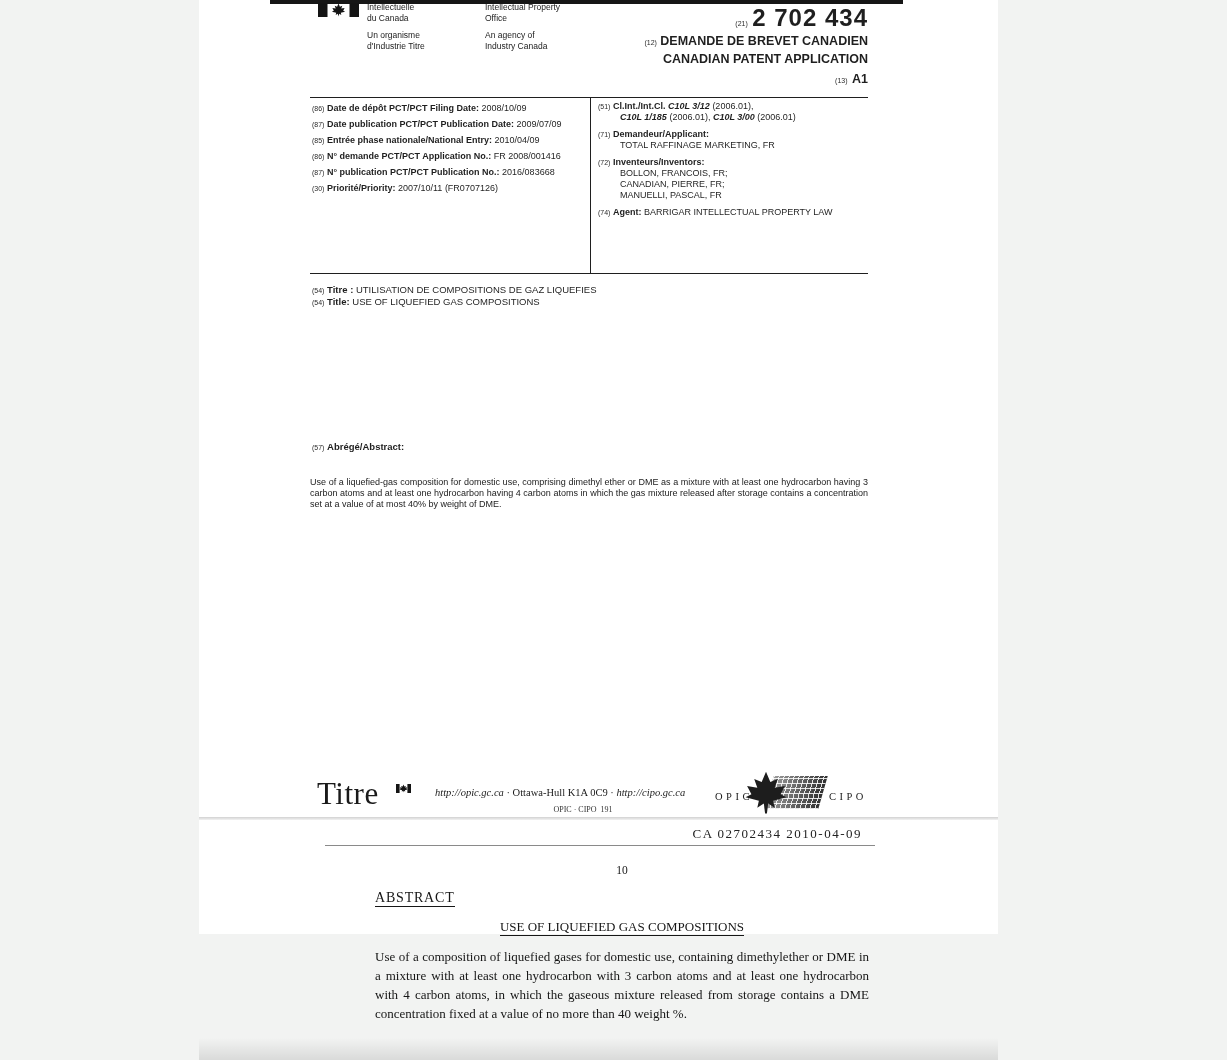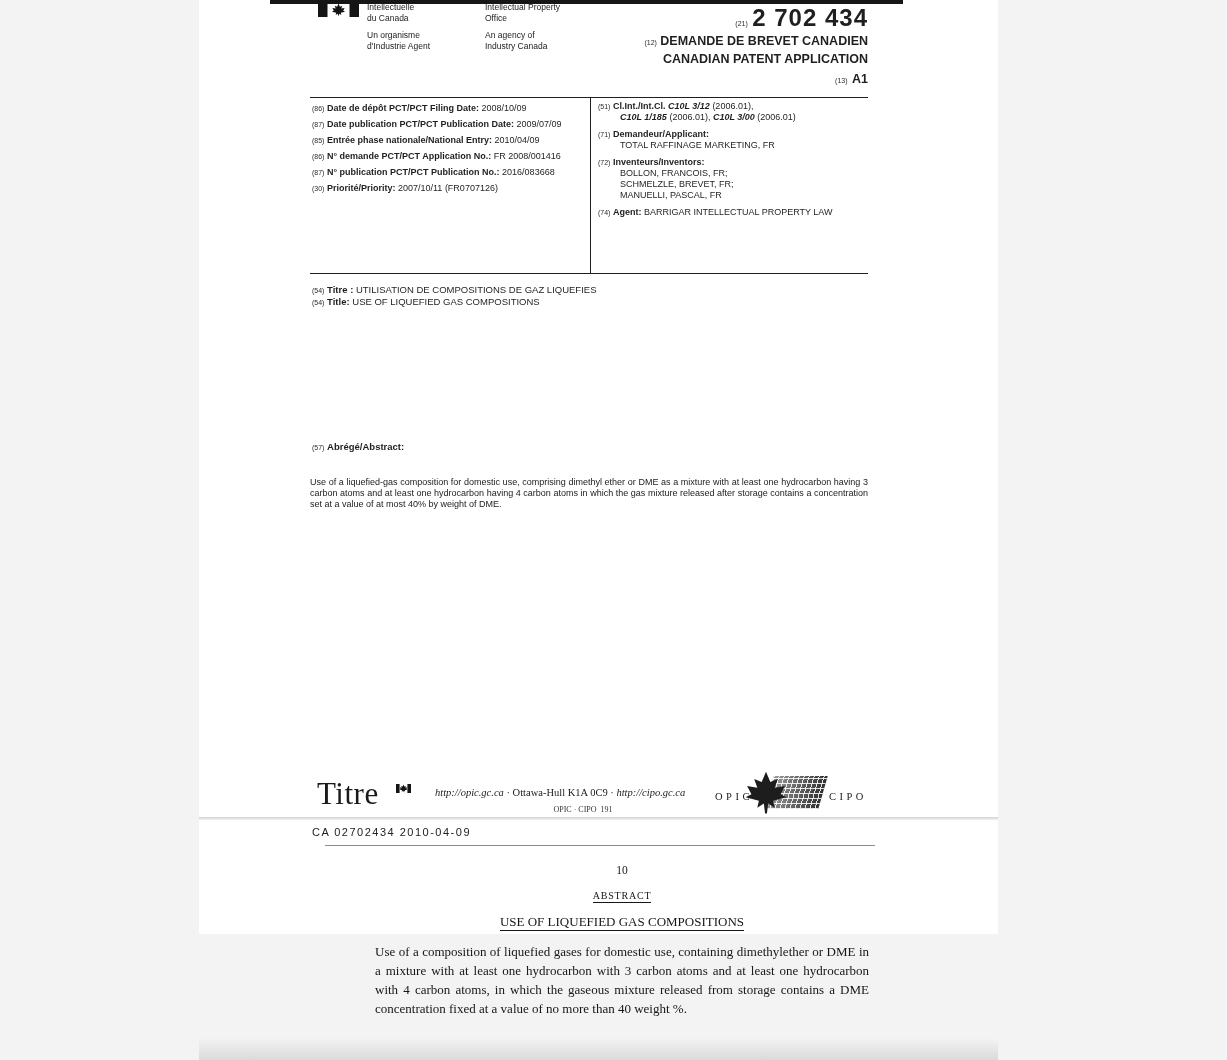--- a/index.html
+++ b/index.html
@@ -43,26 +43,26 @@
   .addr i { font-style:italic; }
   .doccode { font-family:"Liberation Serif", serif; font-size:8px; color:#333; white-space:pre; text-align:center; width:110px; }
   .logotext { font-family:"Liberation Serif", serif; font-size:10.5px; letter-spacing:3.5px; color:#1a1a1a; }
   .cipo-grid { width:54px; height:33px; transform:skewX(-16deg);
     background:
       repeating-linear-gradient(90deg, rgba(255,255,255,0.85) 0 1px, transparent 1px 5px),
       repeating-linear-gradient(0deg, rgba(255,255,255,0.85) 0 1px, transparent 1px 5px),
       linear-gradient(90deg,#9d9d9d,#303030); }
   .band { left:0; top:817px; width:799px; height:3px; background:linear-gradient(180deg,#d2d2d2,#f2f2f2); }
 
-  .stamp { font-family:Liberation Sans, sans-serif; font-size:11px; letter-spacing:1.5px; color:#222; text-align:left; }
+  .stamp { font-family:Liberation Serif, serif; font-size:13px; letter-spacing:1.5px; color:#222; text-align:right; }
 
   
   .p2 { font-family:"Liberation Serif", serif; color:#161616; }
   .p2 .pnum { text-align:center; font-size:11.5px; }
-  .p2 .head { text-align:center; font-size:10px; letter-spacing:0.8px; }
+  .p2 .head { font-size:14px; letter-spacing:0.8px; }
   .p2 .head span, .p2 .ttl span { border-bottom:1px solid #161616; padding-bottom:1px; }
   .p2 .ttl { text-align:center; font-size:13px; }
   .p2 .body { font-size:13px; line-height:19px; text-align:justify; }
   .shadow { left:0; top:1038px; width:799px; height:22px;
     background:linear-gradient(180deg, rgba(0,0,0,0) 0%, rgba(0,0,0,0.10) 100%); }
 </style>
 </head>
 <body>
 
 <div class="page">
@@ -76,21 +76,21 @@
       <g transform="translate(20.5,7)">
         <path d="M0,-6.5 L1.4,-3.2 L3.8,-4.2 L2.8,-1.4 L6.1,-1.9 L4.7,0.7 L6.6,1.7 L2.3,2.8 L2.8,5.1 L0.7,3.7 L0,6.5 L-0.7,3.7 L-2.8,5.1 L-2.3,2.8 L-6.6,1.7 L-4.7,0.7 L-6.1,-1.9 L-2.8,-1.4 L-3.8,-4.2 L-1.4,-3.2 Z" fill="#141414"></path>
       </g>
     </svg>
   </div>
 
   <div class="abs hcol" style="left:168px; top:2px;">
     <div>Intellectuelle</div>
     <div>du Canada</div>
     <div class="grp2">Un organisme</div>
-    <div>d'Industrie Agent</div>
+    <div>d'Industrie Titre</div>
   </div>
   <div class="abs hcol" style="left:286px; top:2px;">
     <div>Intellectual Property</div>
     <div>Office</div>
     <div class="grp2">An agency of</div>
     <div>Industry Canada</div>
   </div>
 
   <div class="abs hright">
     <div>
@@ -127,21 +127,21 @@
     <div><span class="code-sm">(51)</span> <b>Cl.Int./Int.Cl.</b> <span class="cls">C10L 3/12</span> <span>(2006.01),</span></div>
     <div class="ind"><span class="cls">C10L 1/185</span> <span>(2006.01),</span> <span class="cls">C10L 3/00</span> <span>(2006.01)</span></div>
   </div>
   <div class="abs bgroup" style="left:399px; top:129px;">
     <div><span class="code-sm">(71)</span> <b>Demandeur/Applicant:</b></div>
     <div class="ind">TOTAL RAFFINAGE MARKETING, FR</div>
   </div>
   <div class="abs bgroup" style="left:399px; top:157px;">
     <div><span class="code-sm">(72)</span> <b>Inventeurs/Inventors:</b></div>
     <div class="ind">BOLLON, FRANCOIS, FR;</div>
-    <div class="ind">SCHMELZLE, BREVET, FR;</div>
+    <div class="ind">CANADIAN, PIERRE, FR;</div>
     <div class="ind">MANUELLI, PASCAL, FR</div>
   </div>
   <div class="abs bgroup" style="left:399px; top:207px;">
     <div><span class="code-sm">(74)</span> <b>Agent:</b> <span>BARRIGAR INTELLECTUAL PROPERTY LAW</span></div>
   </div>
 
   <div class="abs" style="left:113px; top:284px;">
     <div class="trow"><span class="code-sm">(54)</span> <b>Titre :</b> <span>UTILISATION DE COMPOSITIONS DE GAZ LIQUEFIES</span></div>
     <div class="trow"><span class="code-sm">(54)</span> <b>Title:</b> <span>USE OF LIQUEFIED GAS COMPOSITIONS</span></div>
   </div>

